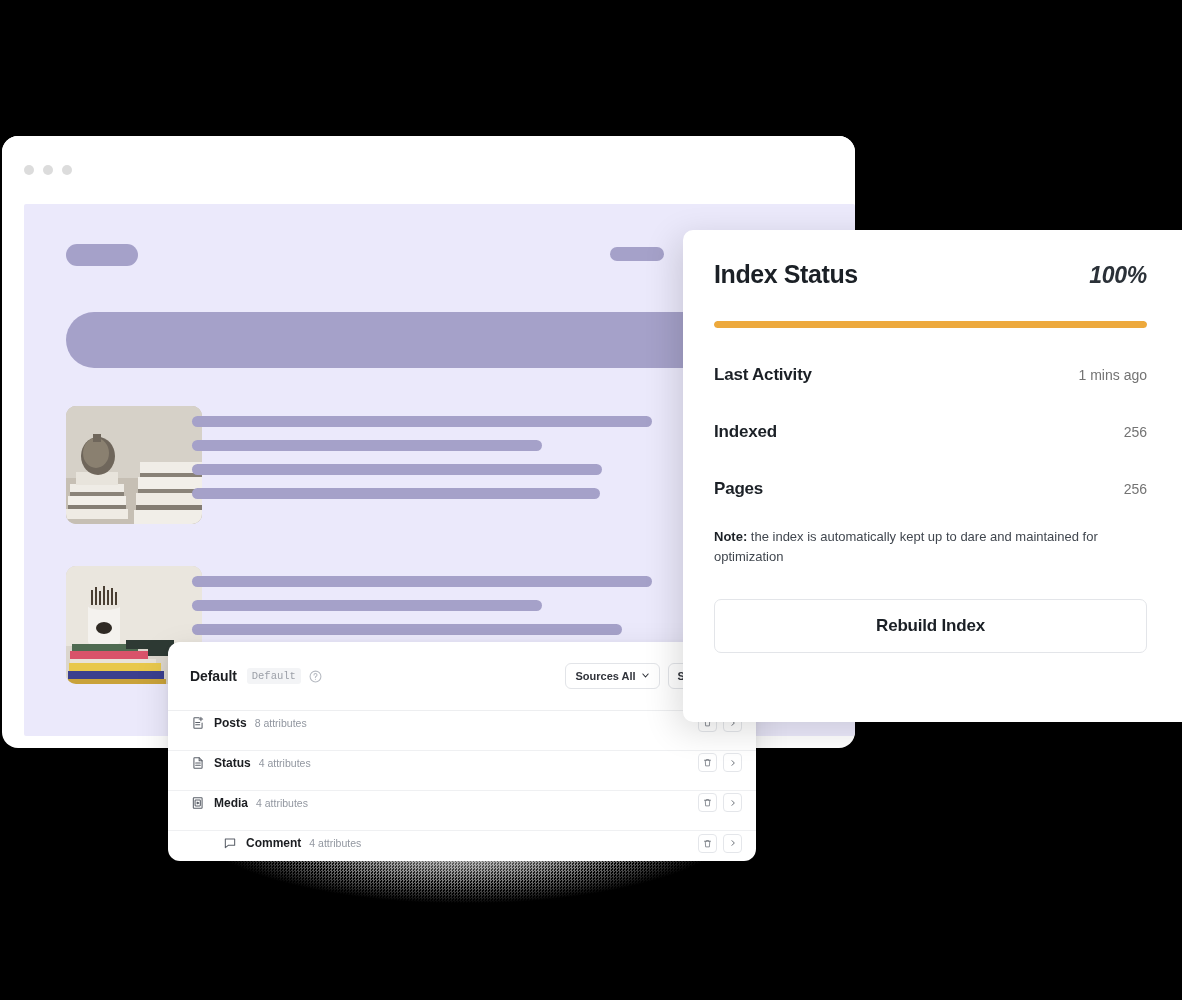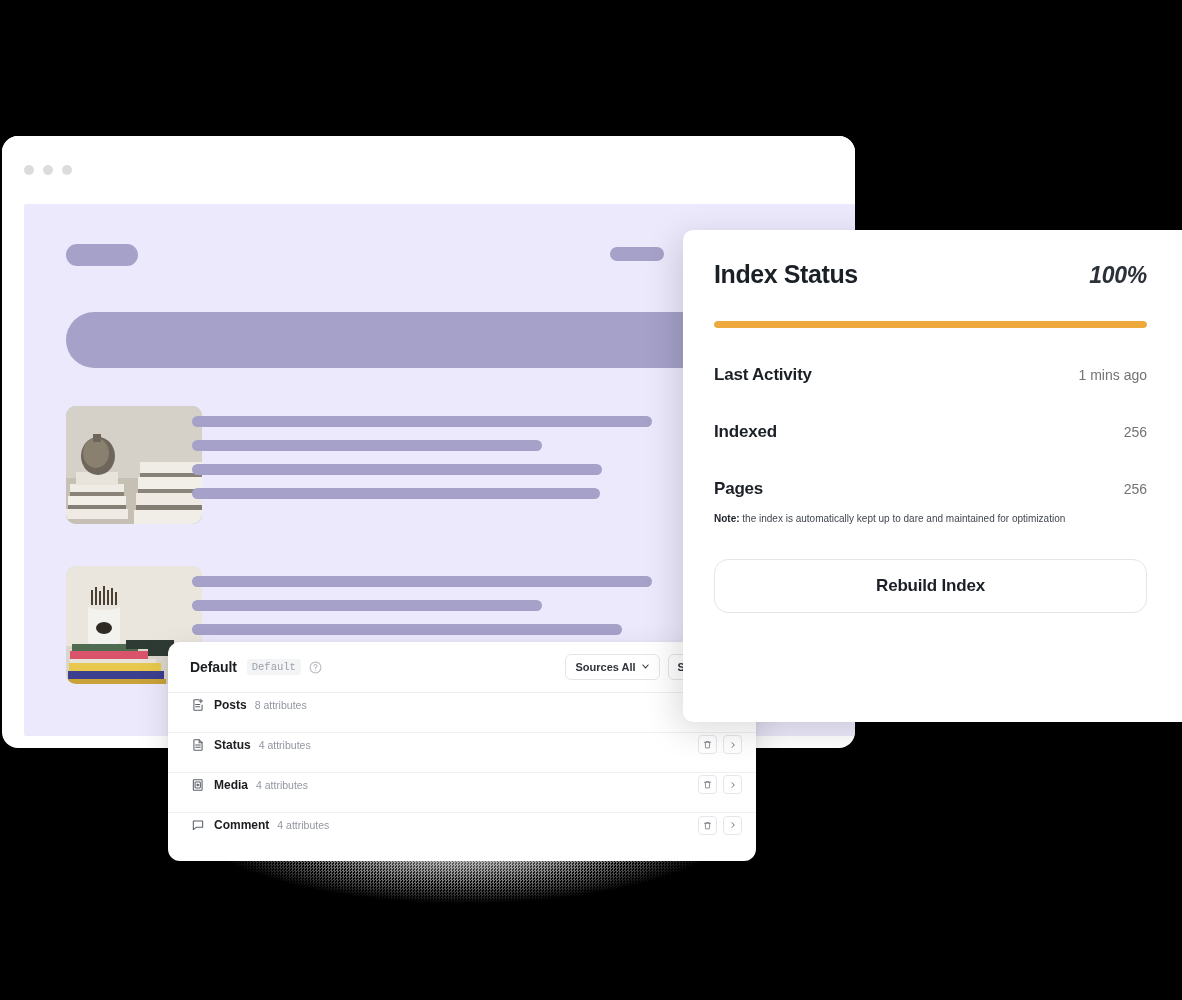--- a/index.html
+++ b/index.html
@@ -108,21 +108,21 @@
     left: 168px;
     top: 642px;
     width: 588px;
     height: 219px;
     background: #ffffff;
     border-radius: 12px;
     box-shadow: 0 12px 34px rgba(0,0,0,0.13), 0 2px 6px rgba(0,0,0,0.06);
     overflow: hidden;
   }
   .schema-head {
-    height: 51px;
+    height: 69px;
     display: flex;
     align-items: center;
     padding: 0 14px 0 22px;
     border-bottom: 1px solid #edeef0;
   }
   .schema-title {
     font-size: 14px;
     font-weight: bold;
     color: #1b1d21;
     letter-spacing: -0.1px;
@@ -153,21 +153,21 @@
     white-space: nowrap;
   }
 
   .schema-row {
     height: 40px;
     display: flex;
     align-items: center;
     padding: 0 14px 16px 22px;
     border-bottom: 1px solid #eff0f2;
   }
-  .schema-row:last-child { border-bottom: none; }
+  .schema-row:last-child { border-bottom: none; margin-left: 32px; }
   .row-ico { width: 15px; height: 15px; display: flex; align-items: center; justify-content: center; margin-right: 9px; color: #5a5f68; }
   .row-name { font-size: 12px; font-weight: bold; color: #1b1d21; }
   .row-attr { font-size: 10.5px; color: #9297a0; margin-left: 8px; }
   .row-actions { margin-left: auto; display: flex; gap: 6px; }
   .sqbtn {
     width: 19px; height: 19px;
     border: 1px solid #e4e6ea;
     border-radius: 4px;
     background: #fff;
     display: flex; align-items: center; justify-content: center;
@@ -197,33 +197,33 @@
     background: #f0f1f3;
     overflow: hidden;
   }
   .ip-progress-fill { height: 100%; border-radius: 4px; }
 
   .ip-stat { display: flex; align-items: baseline; justify-content: space-between; margin-top: 37px; }
   .ip-stat-label { font-size: 17px; font-weight: bold; color: #1b2026; letter-spacing: -0.2px; }
   .ip-stat-val { font-size: 14px; color: #737373; }
 
   .ip-note {
-    margin-top: 12px;
-    font-size: 10px;
+    margin-top: 28px;
+    font-size: 13px;
     line-height: 1.55;
     color: #41474f;
   }
   .ip-note b { color: #1b2026; font-weight: bold; }
 
   .ip-rebuild {
     margin-top: 32px;
     width: 433px;
     height: 54px;
     border: 1px solid #e3e5e9;
-    border-radius: 14px;
+    border-radius: 7px;
     background: #ffffff;
     font-size: 17px;
     font-weight: bold;
     color: #1b2026;
     letter-spacing: -0.2px;
     display: flex;
     align-items: center;
     justify-content: center;
   }
 </style>

